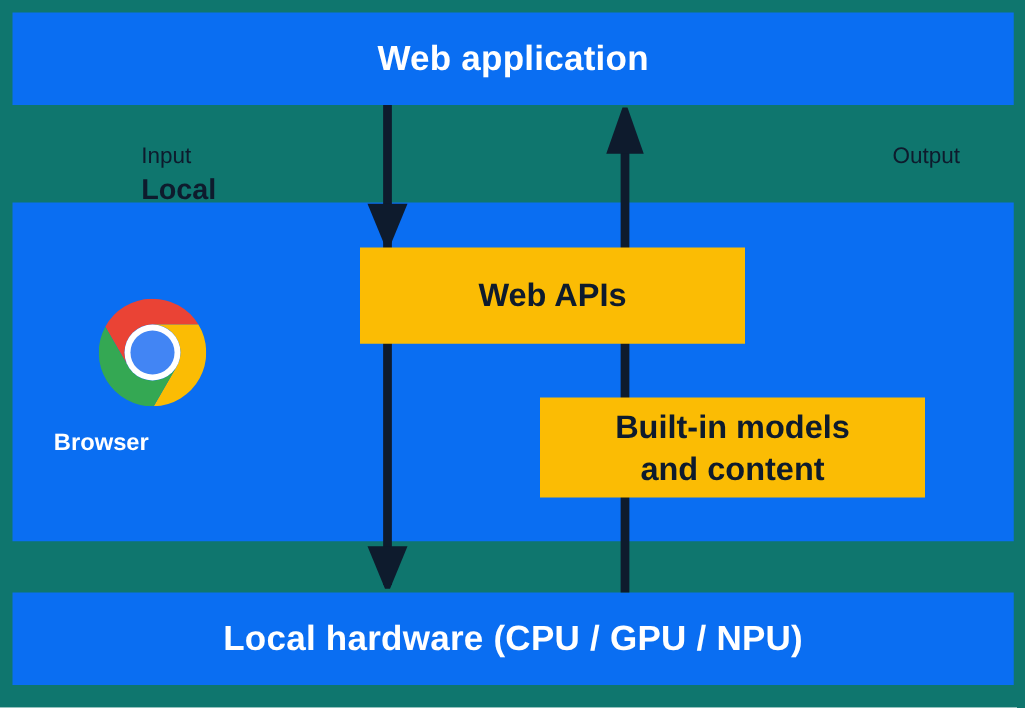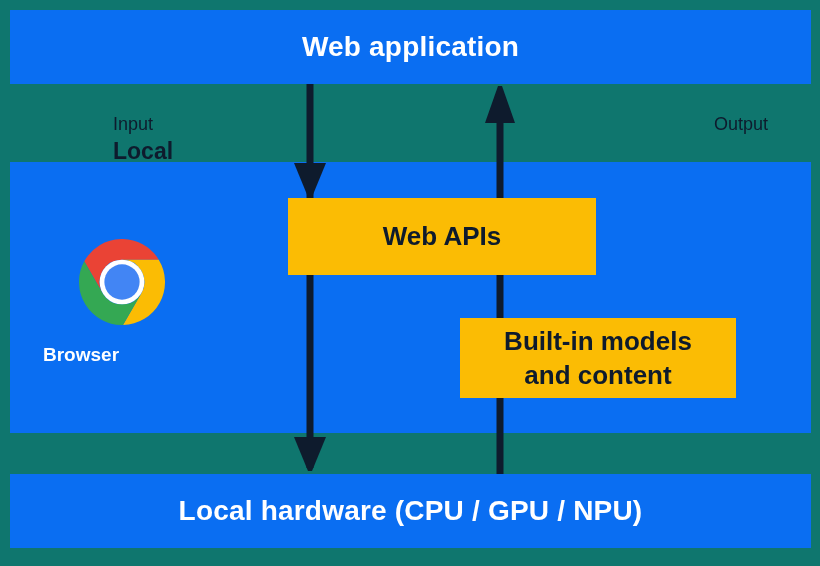--- a/index.html
+++ b/index.html
@@ -61,21 +61,21 @@
     display: flex;
     flex-direction: column;
     align-items: center;
     justify-content: center;
     text-align: center;
     font-weight: 700;
     font-size: 26px;
     z-index: 3;
   }
   .ybox-webapis { left: 266px; top: 198px; width: 308px; height: 77px; margin-left: 22px; }
-  .ybox-builtin { left: 432px; top: 318px; width: 276px; height: 80px; line-height: 34px; margin-left: 28px; }
+  .ybox-builtin { left: 432px; top: 318px; width: 308px; height: 80px; line-height: 34px; }
 
   .chrome-logo {
     position: absolute;
     left: 79px; top: 239px;
     width: 86px; height: 86px;
     z-index: 2;
   }
 
   .browser-label {
     position: absolute;

